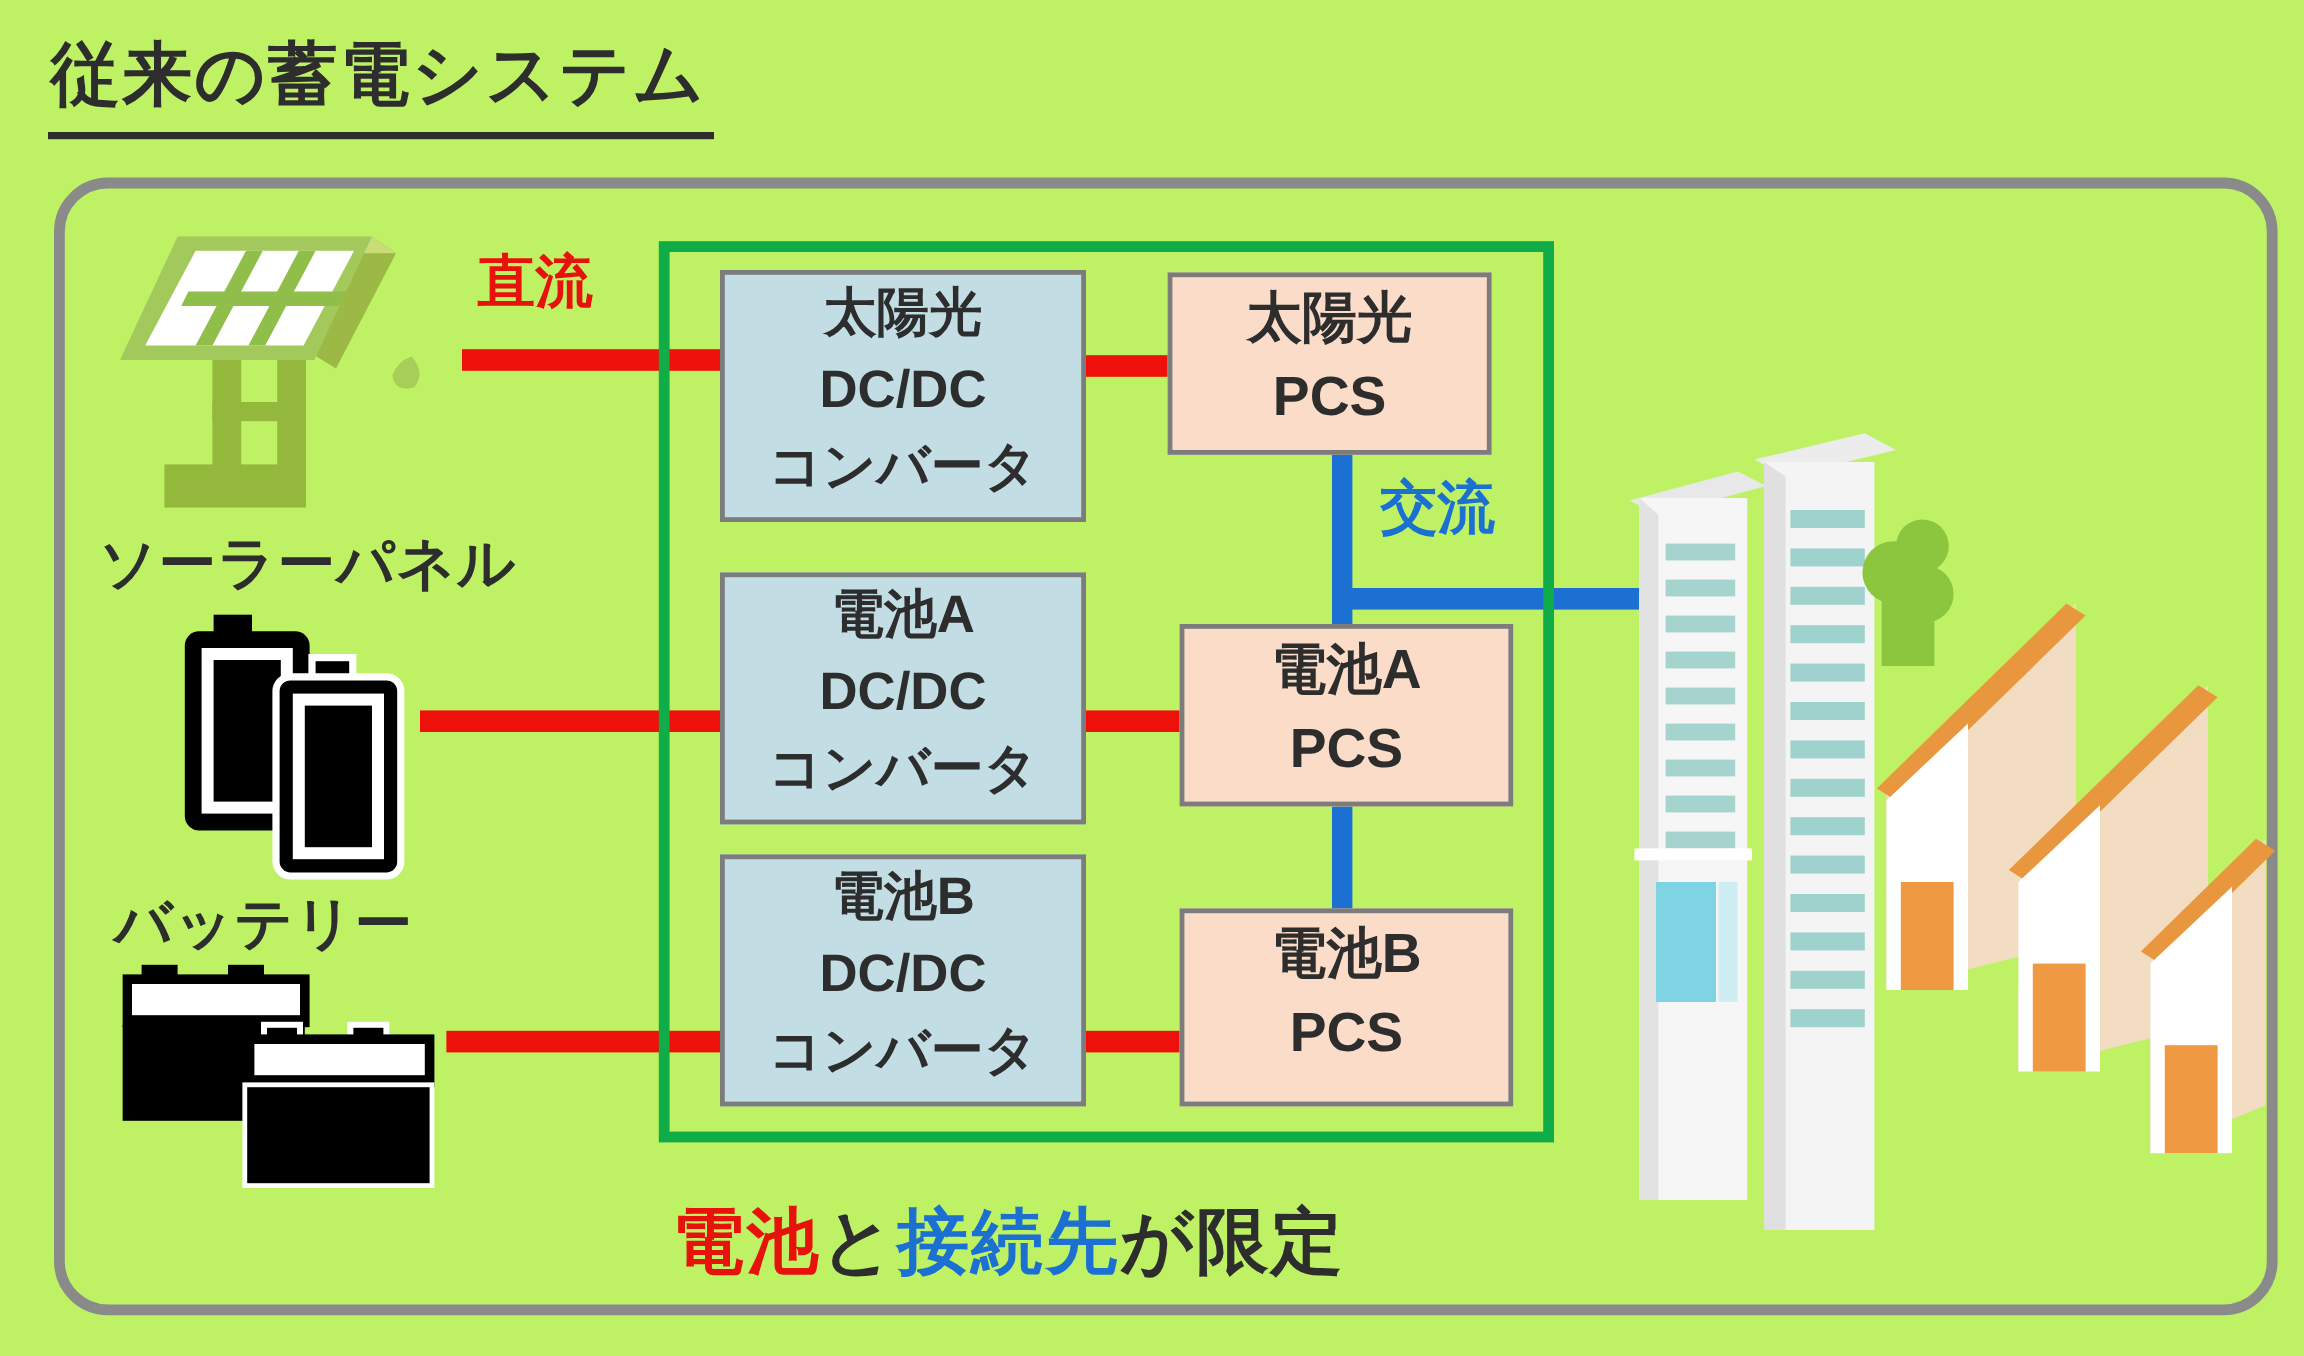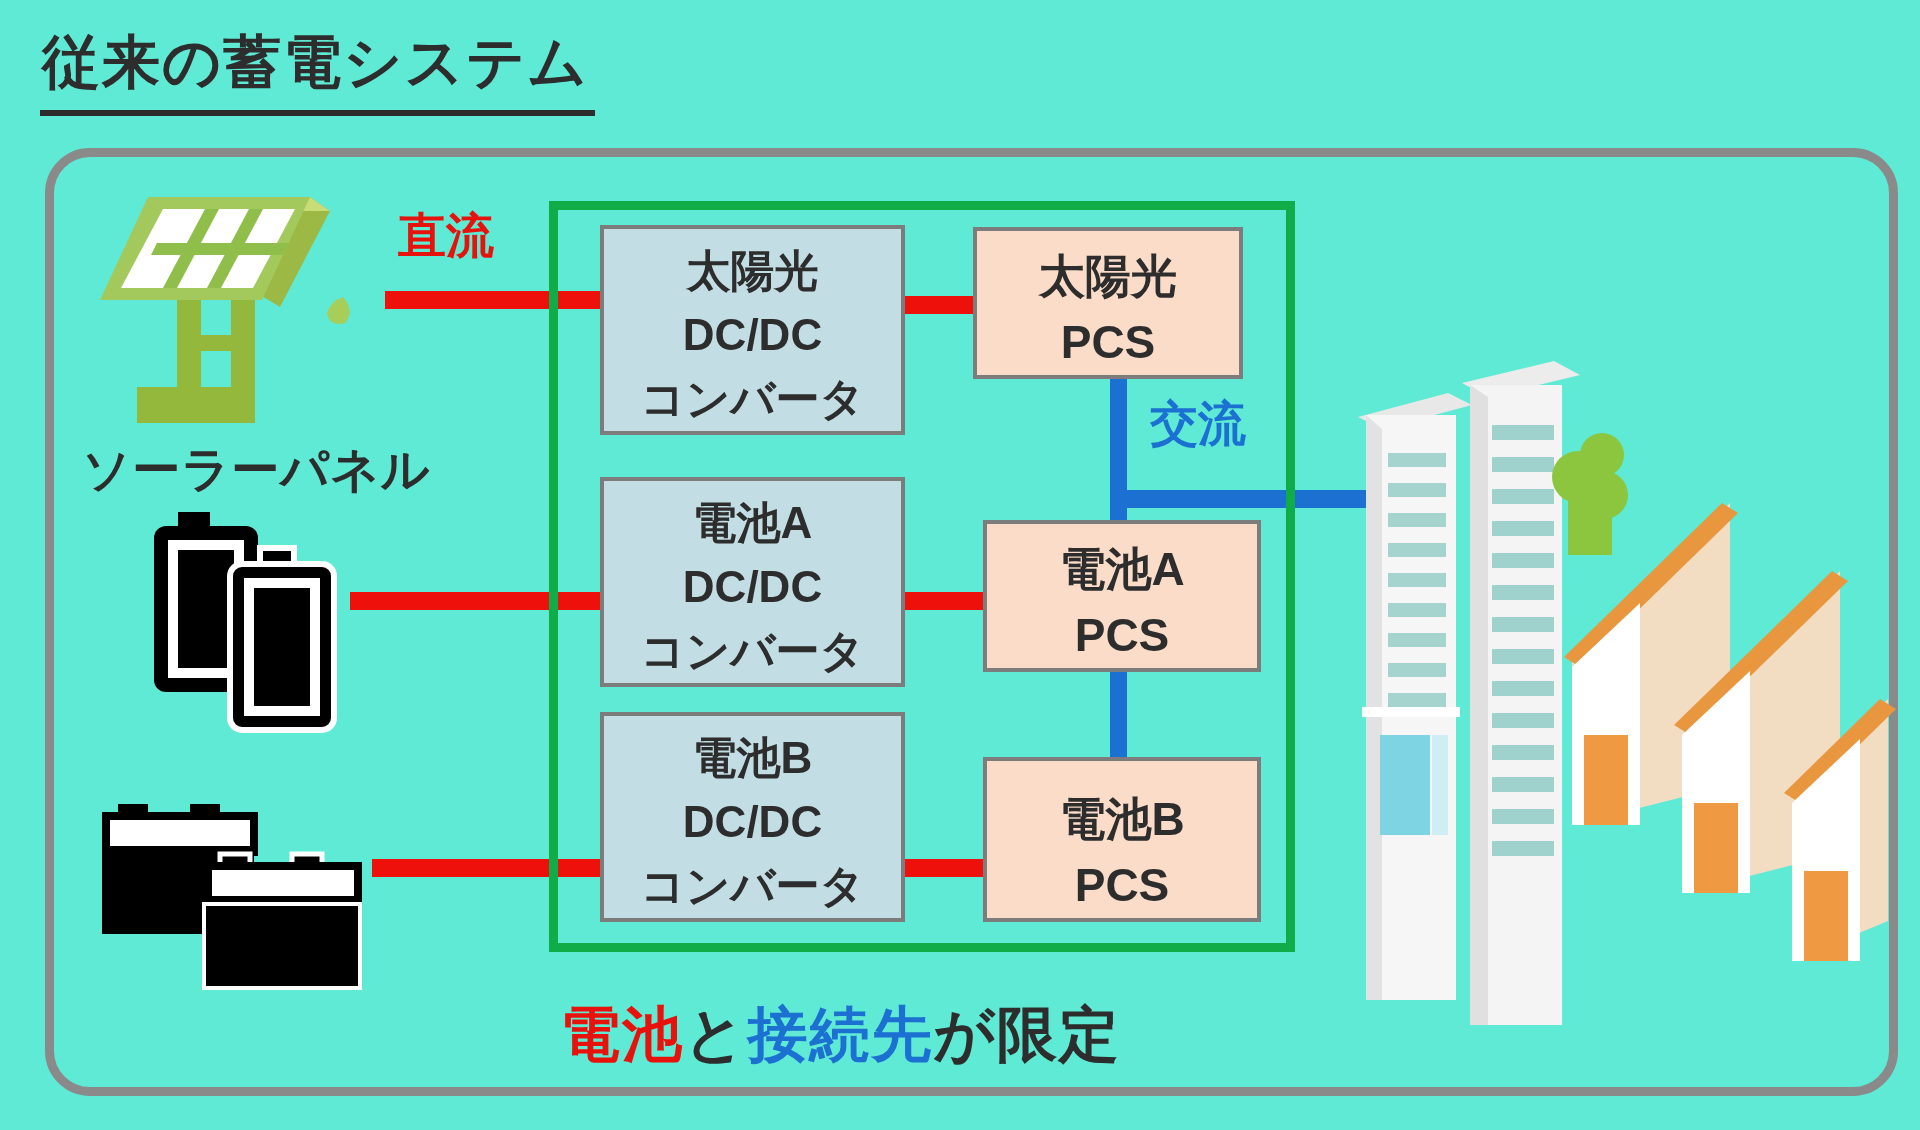--- a/index.html
+++ b/index.html
@@ -1,17 +1,17 @@
 <!DOCTYPE html>
 <html><head>
 <meta charset="utf-8">
 <style>
   html,body{margin:0;padding:0;background:#ffffff;}
   #stage{
-    position:relative;width:1920px;height:1130px;background:#5eead4;overflow:hidden;
+    position:relative;width:1920px;height:1130px;background:#bef264;overflow:hidden;
     font-family:"Liberation Sans","DejaVu Sans",sans-serif;color:#2d2d2d;
   }
   .abs{position:absolute;}
   
   #page-title{
     left:40px;top:24px;font-size:58px;font-weight:bold;letter-spacing:2px;
     color:#2d2d2d;border-bottom:6px solid #2d2d2d;padding:0 6px 8px 2px;
   }
   
   #outer-frame{
@@ -28,21 +28,21 @@
     left:549px;top:201px;width:746px;height:751px;border:9px solid #10ac47;
     box-sizing:border-box;background:transparent;z-index:5;
   }
   
   .flow-label{font-size:48px;font-weight:bold;z-index:6;line-height:1;}
   #dc-label{left:398px;top:212px;color:#e8120c;}
   #ac-label{left:1150px;top:400px;color:#1b70d1;}
   
   .node{
     box-sizing:border-box;border:4px solid #7c7c7c;z-index:4;
-    display:flex;flex-direction:column;align-items:center;justify-content:flex-end;
+    display:flex;flex-direction:column;align-items:center;justify-content:flex-start;
     text-align:center;font-weight:bold;color:#2d2d2d;
   }
   .converter{left:600px;width:305px;height:210px;background:#c2dde4;font-size:44px;line-height:64px;}
   .pcs{background:#fadcc8;font-size:46px;line-height:66px;}
   
   .icon-label{font-size:48px;font-weight:bold;color:#2d2d2d;letter-spacing:1px;}
   
   #caption{
     left:560px;top:995px;width:680px;font-size:60px;font-weight:bold;
     letter-spacing:2px;white-space:nowrap;
@@ -132,20 +132,21 @@
     <rect x="30" y="0" width="32" height="20" fill="#000000"></rect>
     <rect x="6" y="14" width="104" height="166" rx="12" fill="#000000"></rect>
     <rect x="20" y="28" width="76" height="138" fill="#ffffff"></rect>
     <rect x="30" y="38" width="56" height="118" fill="#000000"></rect>
 
     <rect x="112" y="36" width="34" height="22" fill="#000000" stroke="#ffffff" stroke-width="6"></rect>
     <rect x="82" y="52" width="104" height="166" rx="12" fill="#000000" stroke="#ffffff" stroke-width="6"></rect>
     <rect x="96" y="66" width="76" height="138" fill="#ffffff"></rect>
     <rect x="106" y="76" width="56" height="118" fill="#000000"></rect>
   </svg>
+  <div class="abs icon-label" style="left:95px;top:738px;">バッテリー</div>
 
   <svg class="abs" style="left:102px;top:802px;" width="265" height="195" viewBox="0 0 265 195">
 
     <g>
       <rect x="16" y="2" width="30" height="20" fill="#000000"></rect>
       <rect x="88" y="2" width="30" height="20" fill="#000000"></rect>
       <rect x="4" y="14" width="148" height="36" fill="#ffffff" stroke="#000000" stroke-width="8"></rect>
       <rect x="4" y="44" width="148" height="8" fill="#000000"></rect>
       <rect x="0" y="52" width="152" height="80" fill="#000000"></rect>
     </g>

